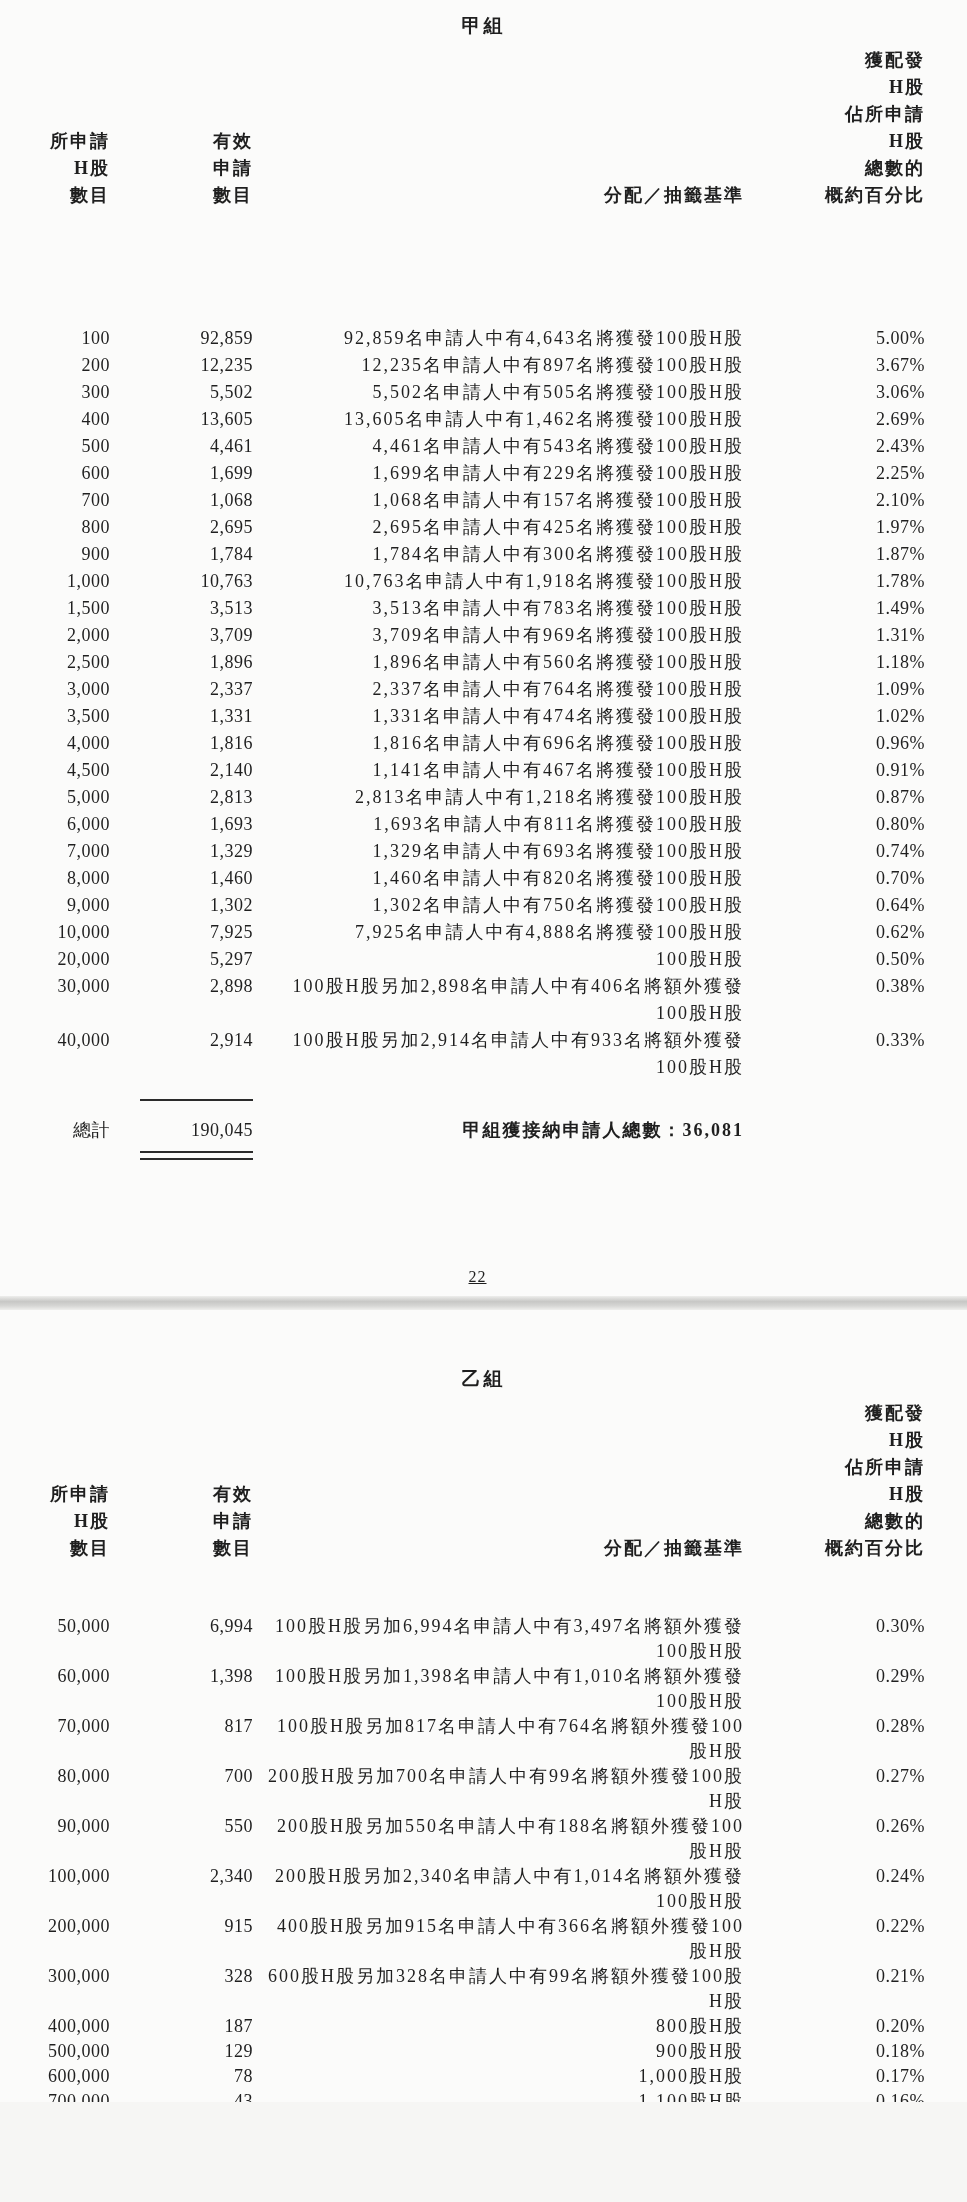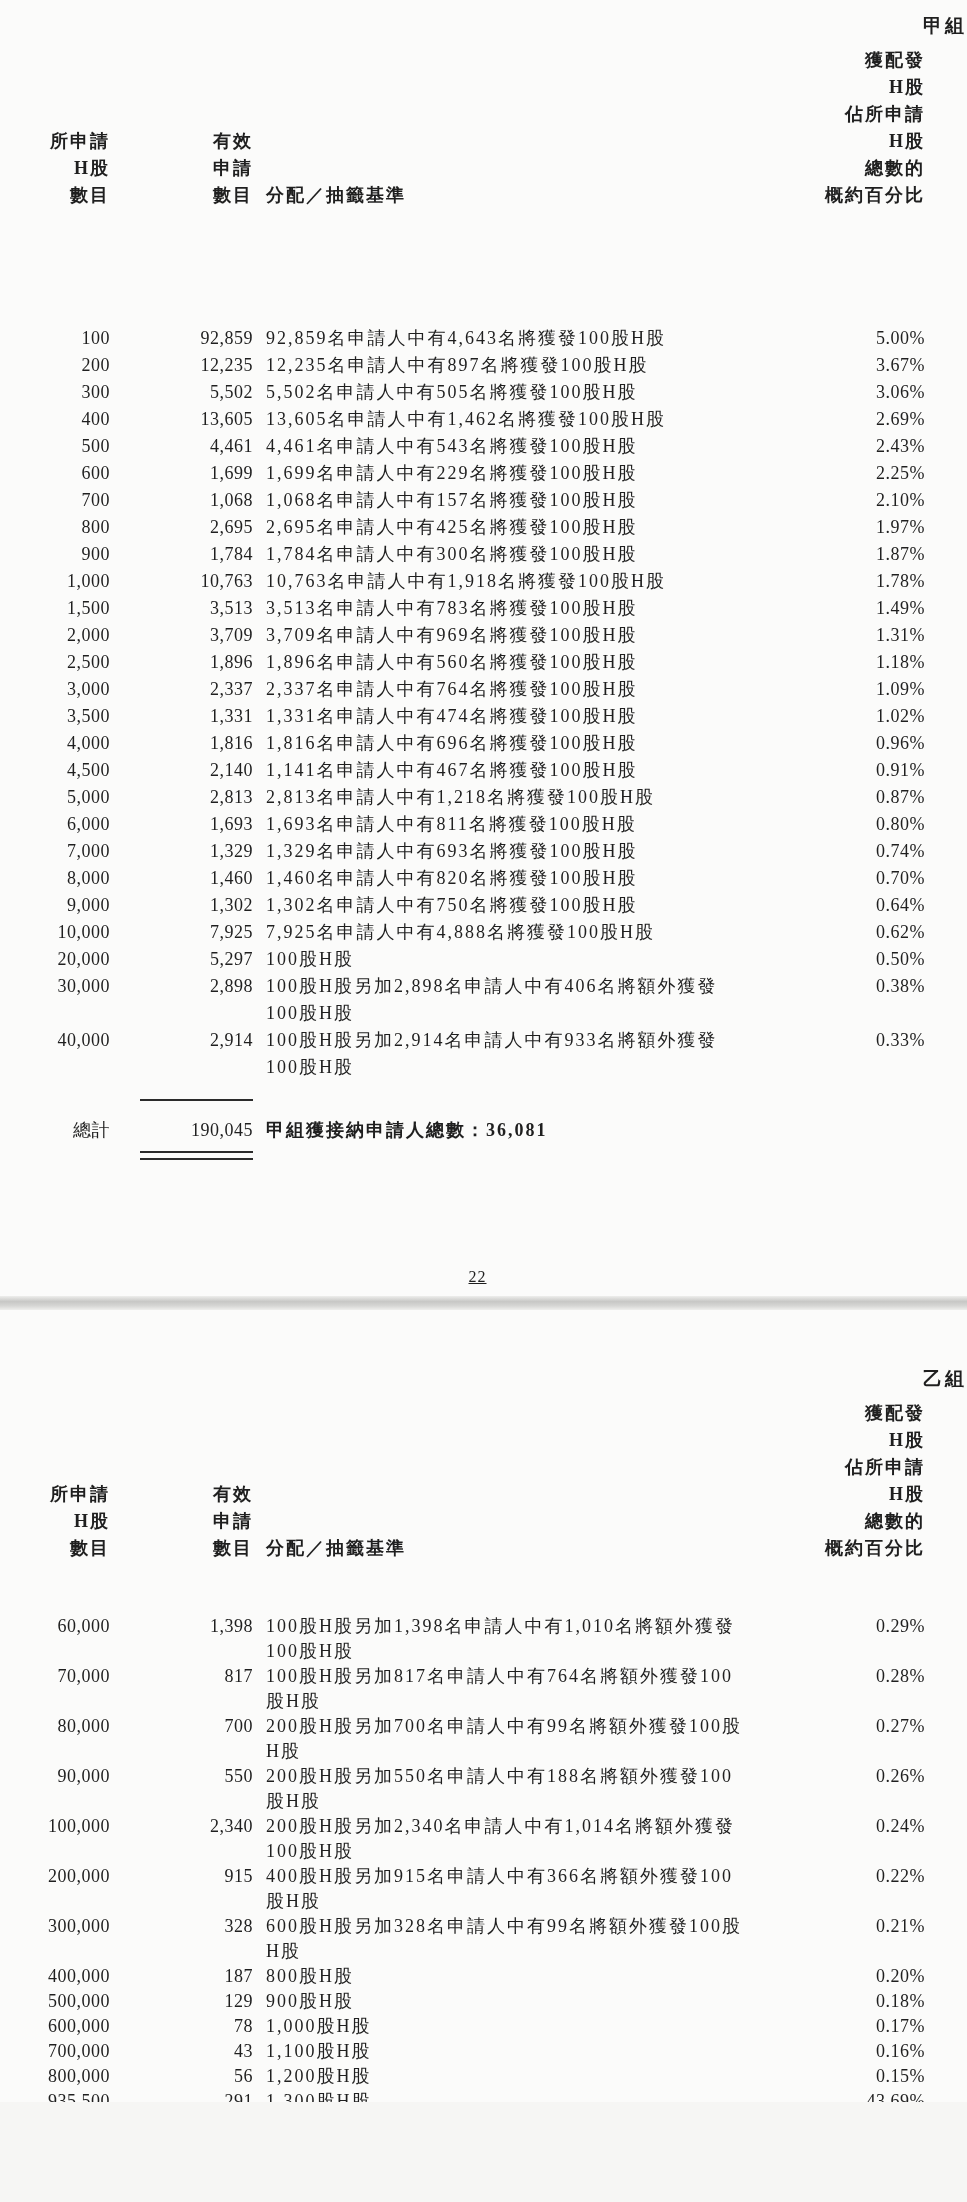--- a/index.html
+++ b/index.html
@@ -12,36 +12,36 @@
   }
   .page{width:967px;background:#fbfbfa;overflow:hidden;position:relative;}
   .page-1{height:1296px;}
   .page-2{height:792px;}
   .page-divider{
     height:14px;width:967px;
     background:linear-gradient(180deg,#eeeeec 0%,#c7c7c5 40%,#d6d6d4 70%,#efefed 100%);
   }
   .content{margin-left:30px;width:895px;}
   .doc-title{
-    text-align:right;font-weight:bold;font-size:19px;
+    text-align:center;font-weight:bold;font-size:19px;
     letter-spacing:3px;line-height:27px;
   }
   .page-1 .doc-title{padding-top:12px;}
   .page-2 .doc-title{padding-top:55px;}
 
   .thead{
     display:grid;grid-template-columns:80px 130px 478px 1fr;column-gap:13px;
     align-items:end;font-weight:bold;margin-top:8px;
   }
   .trow,.total-row,.rule-row{
     display:grid;grid-template-columns:80px 130px 478px 1fr;column-gap:13px;
     align-items:start;
   }
   .c1,.c2,.c4{text-align:right;font-size:18px;letter-spacing:.5px;}
-  .c3{text-align:left;font-size:18px;letter-spacing:2px;}
+  .c3{text-align:right;font-size:18px;letter-spacing:2px;}
   .hline{line-height:27px;font-size:18px;letter-spacing:2px;}
   .hcell{min-width:0;}
 
   .tbody-a{margin-top:116px;}
   .tbody-a .trow>div{line-height:27px;}
   .tbody-b{margin-top:52px;}
   .tbody-b .trow>div{line-height:25px;}
 
   .rule-row{margin-top:18px;}
   .single-rule{width:113px;margin-left:auto;border-top:2px solid #2b2b2b;height:0;}
@@ -308,20 +308,26 @@
           <div class="hline">H股</div>
           <div class="hline">佔所申請</div>
           <div class="hline">H股</div>
           <div class="hline">總數的</div>
           <div class="hline">概約百分比</div>
         </div>
     </div>
 
     <div class="tbody-b">
 
+    <div class="trow">
+        <div class="c1">50,000</div>
+        <div class="c2">6,994</div>
+        <div class="c3">100股H股另加6,994名申請人中有3,497名將額外獲發100股H股</div>
+        <div class="c4">0.30%</div>
+      </div>
         <div class="trow">
         <div class="c1">60,000</div>
         <div class="c2">1,398</div>
         <div class="c3">100股H股另加1,398名申請人中有1,010名將額外獲發100股H股</div>
         <div class="c4">0.29%</div>
       </div>
         <div class="trow">
         <div class="c1">70,000</div>
         <div class="c2">817</div>
         <div class="c3">100股H股另加817名申請人中有764名將額外獲發100股H股</div>

